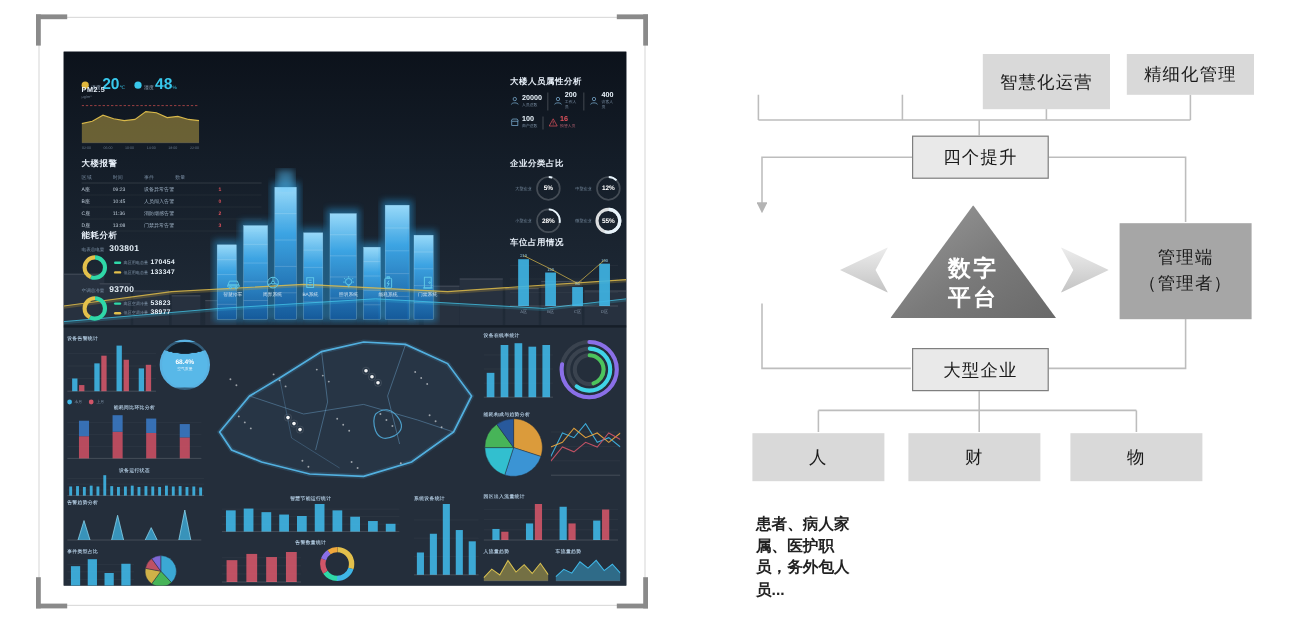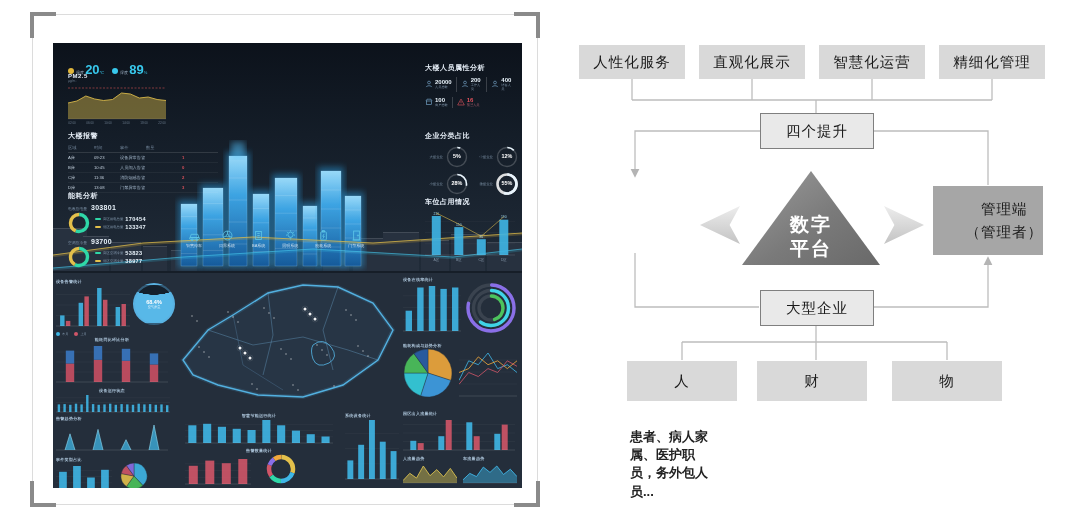--- a/index.html
+++ b/index.html
@@ -179,21 +179,21 @@
             <line x1="292" y1="114" x2="308" y2="114" stroke="rgba(255,255,255,.28)" stroke-width=".5"></line>
             <rect x="178" y="4" width="14" height="16" fill="#55c4ff" opacity=".5" filter="url(#blur1)"></rect>
             <polyline points="0,118 90,106 200,100 320,106 469,96" fill="none" stroke="#caa23a" stroke-width="2.5" opacity=".25"></polyline>
         <polyline points="0,117 90,105 200,99 320,105 469,95" fill="none" stroke="#e3c04b" stroke-width=".9" opacity=".8"></polyline>
         <polyline points="0,131 130,120 260,112 400,120 469,112" fill="none" stroke="#35c3e8" stroke-width="2.5" opacity=".2"></polyline>
         <polyline points="0,130 130,119 260,111 400,119 469,111" fill="none" stroke="#46c8ec" stroke-width=".8" opacity=".75"></polyline>
           </svg>
 
         <div class="ovl weather" style="left:15px;top:19px;">
           <span><i class="wicon t"></i><span>温度</span> <b>20</b><span class="u">℃</span></span>
-          <span><i class="wicon"></i><span>湿度</span> <b>89</b><span class="u">%</span></span>
+          <span><i class="wicon"></i><span>湿度</span> <b>48</b><span class="u">%</span></span>
         </div>
 
         <div class="ovl" style="left:15px;top:30px;">
           <div class="dtitle" style="font-size:6px;">PM2.5</div>
           <div class="pmunit">μg/m³</div>
           <div><svg width="98" height="42" viewBox="0 0 98 42">
                 <polygon points="0,36 0.0,20.0 8.9,18.0 17.8,13.0 26.7,16.0 35.6,17.5 44.5,16.5 53.5,10.0 62.4,11.0 71.3,15.0 80.2,14.0 89.1,16.5 98.0,17.5 98,36" fill="#d8b84a" opacity=".45"></polygon>
                 <polyline points="0.0,20.0 8.9,18.0 17.8,13.0 26.7,16.0 35.6,17.5 44.5,16.5 53.5,10.0 62.4,11.0 71.3,15.0 80.2,14.0 89.1,16.5 98.0,17.5" fill="none" stroke="#d8b84a" stroke-width=".9"></polyline>
                 <line x1="0" y1="5.0" x2="98" y2="5.0" stroke="#d05050" stroke-width=".6" stroke-dasharray="2 1.5"></line>
                 <text x="4.0" y="41" font-size="3" fill="#68788a" text-anchor="middle">02:00</text>
@@ -784,38 +784,32 @@
       <g fill="none" stroke="#bdbdbd" stroke-width="1.3">
         <path d="M72,79 V100 M192,79 V100 M312,79 V100 M72,100 H432 M432,79 V100 M256,100 V113"></path>
         <path d="M200,131 H75 V176" marker-end="url(#arr)"></path>
         <path d="M312,131 H428 V185"></path>
         <path d="M75,253 V307 H199"></path>
         <path d="M313,307 H428 V258" marker-end="url(#arr)"></path>
         <path d="M256,325 V342 M122,342 H387 M122,342 V360 M256,342 V360 M387,342 V360"></path>
       </g>
     </svg>
 
-    <div class="dbox light" style="left:19px;top:45px;width:106px;height:34px;">
-        <span>人性化服务</span>
-      </div>
-    <div class="dbox light" style="left:139px;top:45px;width:106px;height:34px;">
-        <span>直观化展示</span>
-      </div>
-    <div class="dbox light" style="left:259px;top:45px;width:106px;height:34px;">
+    <div class="dbox light" style="left:259px;top:45px;width:106px;height:46px;">
         <span>智慧化运营</span>
       </div>
     <div class="dbox light" style="left:379px;top:45px;width:106px;height:34px;">
         <span>精细化管理</span>
       </div>
 
     <div class="dbox bordered" style="left:200px;top:113px;width:112px;height:34px;">
         <span>四个提升</span>
       </div>
 
-    <div class="dbox mid" style="left:373px;top:186px;width:110px;height:69px;justify-content:flex-end;"><span>管理端
+    <div class="dbox mid" style="left:373px;top:186px;width:110px;height:80px;"><span>管理端
 （管理者）</span></div>
 
     <div class="chev left"></div>
     <div class="chev right"></div>
 
     <div class="tri">
       <div class="tritxt">数字
 平台</div>
     </div>
 

